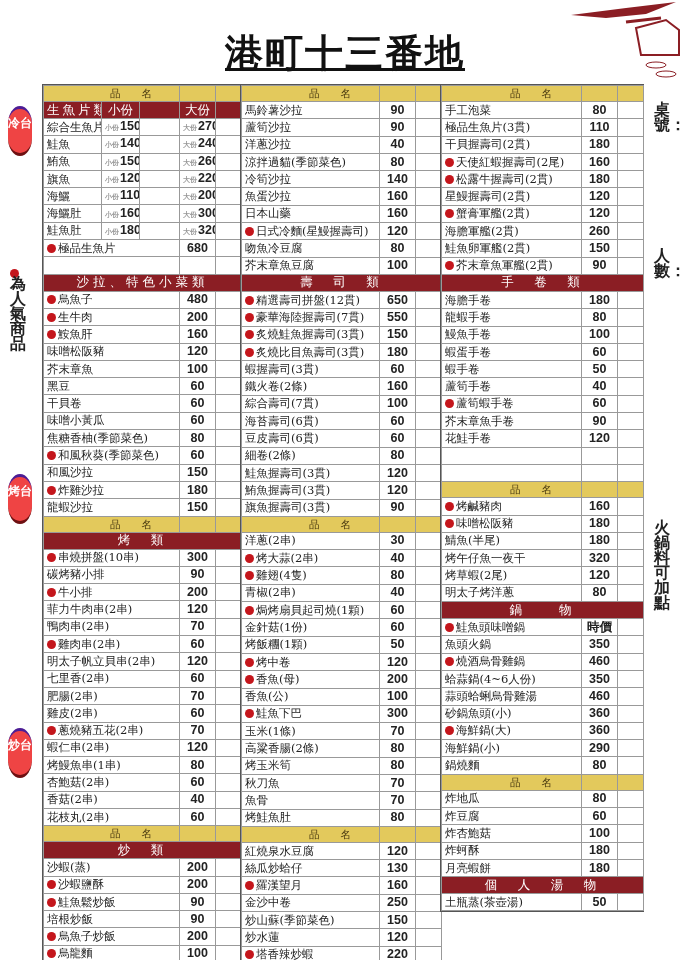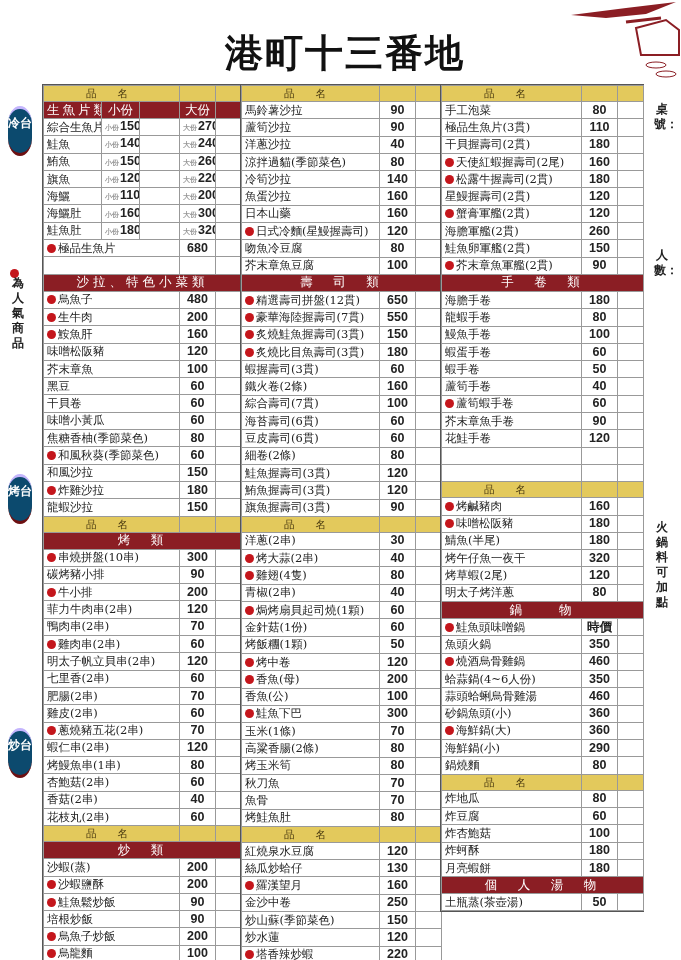--- a/index.html
+++ b/index.html
@@ -1,33 +1,33 @@
 <!DOCTYPE html>
 <html><head>
 <meta charset="utf-8">
 <style>
   html,body{margin:0;padding:0;background:#fff;}
   body{width:681px;height:960px;position:relative;overflow:hidden;font-family:"DejaVu Serif",serif;color:#222;}
-  .logo{position:absolute;left:225px;top:28px;font-family:"DejaVu Serif",serif;font-size:38px;font-weight:bold;letter-spacing:2px;color:#111;}
+  .logo{position:absolute;left:225px;top:28px;font-family:"DejaVu Serif",serif;font-size:38px;font-weight:bold;letter-spacing:2px;color:#111;text-decoration:underline;}
   .deco{position:absolute;right:0;top:0;width:115px;height:80px;}
   .col{position:absolute;top:84px;border:1px solid #555;border-collapse:collapse;}
   .c1{left:42px;width:198px;}
   .c2{left:240px;width:200px;}
   .c3{left:440px;width:202px;}
   table{border-collapse:collapse;width:100%;table-layout:fixed;}
   td{border:1px solid #999;height:16.3px;padding:0 3px;font-size:11.5px;white-space:nowrap;overflow:hidden;line-height:15px;}
   td.p{text-align:center;font-family:"Liberation Sans",sans-serif;font-weight:bold;font-size:12.5px;}
   td.q{}
-  tr.hdr td{background:#e3c95c;color:#4a3a10;font-size:10.5px;text-align:left;height:14px;padding-left:42px;}
+  tr.hdr td{background:#e3c95c;color:#4a3a10;font-size:10.5px;text-align:center;height:14px;padding-left:42px;}
   tr.sec td{background:#8b1e24;color:#fff;text-align:center;font-family:"Liberation Sans",sans-serif;font-size:12.5px;letter-spacing:4px;height:16px;}
   tr.sec td.l{text-align:left;letter-spacing:3px;}
   .dot{display:inline-block;width:9px;height:9px;border-radius:50%;background:#c4161c;margin-right:2px;vertical-align:-1px;}
   .sm{font-size:7px;color:#999;margin-right:1px;}
-  .side{position:absolute;font-family:"Liberation Sans",sans-serif;font-weight:bold;font-size:12px;line-height:15px;width:16px;text-align:center;}
-  .lantern{position:absolute;left:8px;width:24px;height:50px;background:#0c4a6e;border-radius:12px/18px;color:#fff;font-family:"Liberation Sans",sans-serif;font-weight:bold;font-size:12px;line-height:15px;text-align:center;padding-top:7px;box-sizing:border-box;border-top:3px solid #c4b5fd;border-bottom:3px solid #6d1012;}
+  .side{position:absolute;font-family:"Liberation Sans",sans-serif;font-weight:bold;font-size:16px;line-height:15px;width:16px;text-align:center;}
+  .lantern{position:absolute;left:8px;width:24px;height:50px;background:#ef4444;border-radius:12px/18px;color:#fff;font-family:"Liberation Sans",sans-serif;font-weight:bold;font-size:12px;line-height:15px;text-align:center;padding-top:7px;box-sizing:border-box;border-top:3px solid #4c1d95;border-bottom:3px solid #6d1012;}
   .footer{position:absolute;top:943px;left:165px;font-family:"Liberation Sans",sans-serif;font-size:11.5px;color:#222;margin-top:32px;}
   .footer span{margin-right:22px;}
   .pop{position:absolute;left:10px;top:262px;}
 </style>
 </head>
 <body>
 
 <div class="logo">港町十三番地</div>
 <svg class="deco" viewBox="0 0 115 80">
   <path d="M5 15 L60 8 L110 2 L80 14 L40 18 Z" fill="#8b1e24"></path>

